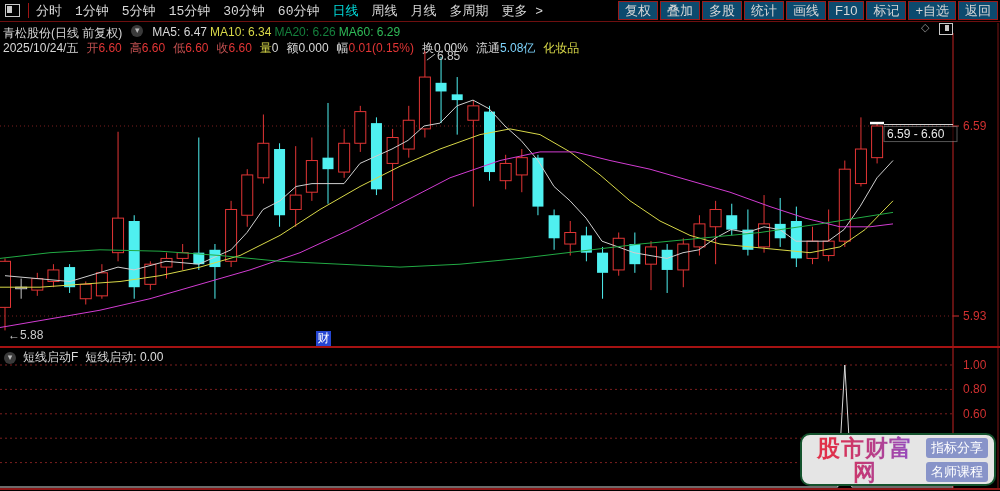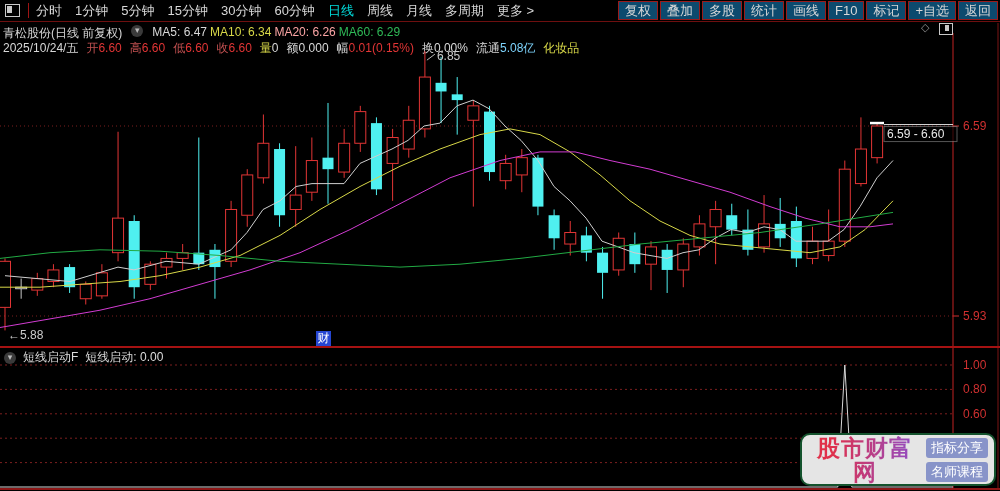--- a/index.html
+++ b/index.html
@@ -5,21 +5,21 @@
   html,body{margin:0;padding:0;background:#000;}
   .screen{position:relative;width:1000px;height:491px;background:#000;overflow:hidden;
           font-family:"Liberation Sans","DejaVu Sans",sans-serif;color:#d8d8d8;}
   
   .toolbar{position:absolute;top:0;left:0;width:100%;height:22px;display:flex;align-items:center;
            border-bottom:1px solid #6e0f0f;font-size:13px;box-sizing:border-box;}
   .win-icon{position:relative;width:13px;height:11px;border:1px solid #c9c9c9;margin:0 6px 0 5px;flex:none;}
   .win-icon i{display:block;width:5px;height:7px;background:#c9c9c9;margin:1px;}
   .vsep{width:1px;height:15px;background:#9e1414;margin:0 7px 0 2px;flex:none;}
   #menu-left{display:flex;align-items:center;gap:13px;white-space:nowrap;}
-  #menu-left .mi{cursor:default;}
+  #menu-left .mi{cursor:default;font-family:Liberation Mono, monospace;}
   #btns-right{margin-left:auto;display:flex;align-items:center;margin-right:2px;}
   #btns-right .tb{border:1px solid #9b1b1b;background:#0c4a6e;color:#d8d8d8;padding:0 6px;
                   height:17px;line-height:17px;font-size:13px;margin-left:2px;white-space:nowrap;}
   
   .row1{position:absolute;top:25px;left:3px;display:flex;align-items:flex-start;gap:9px;font-size:12px;white-space:nowrap;}
   .row2{position:absolute;top:40px;left:3px;display:flex;align-items:center;gap:8px;font-size:12px;white-space:nowrap;}
   .chev{display:inline-block;width:12px;height:12px;border-radius:50%;background:#3a3a3a;color:#bbb;
         font-size:9px;line-height:11px;text-align:center;}
   
   #chart-svg{position:absolute;left:0;top:0;}
@@ -80,21 +80,21 @@
         <span class="tb">返回</span>
       </div>
   </div>
 
   <div class="row1">
     <span>青松股份(日线 前复权)</span>
     <span class="chev">▾</span>
     <span id="ma-list" style="display:flex;gap:3px;">
         <span style="color: rgb(216, 216, 216);">MA5: 6.47</span>
         <span style="color: rgb(216, 216, 72);">MA10: 6.34</span>
-        <span style="color: #fca5a5;">MA20: 6.26</span>
+        <span style="color: #15803d;">MA20: 6.26</span>
         <span style="color: rgb(47, 186, 87);">MA60: 6.29</span>
       </span>
   </div>
 
   <div class="row2" id="info-list">
       <span><span style="color: rgb(216, 216, 216);">2025/10/24/五</span></span>
       <span><span style="color: rgb(192, 80, 80);">开</span><span style="color: rgb(226, 53, 53);">6.60</span></span>
       <span><span style="color: rgb(192, 80, 80);">高</span><span style="color: rgb(226, 53, 53);">6.60</span></span>
       <span><span style="color: rgb(192, 80, 80);">低</span><span style="color: rgb(226, 53, 53);">6.60</span></span>
       <span><span style="color: rgb(192, 80, 80);">收</span><span style="color: rgb(226, 53, 53);">6.60</span></span>

